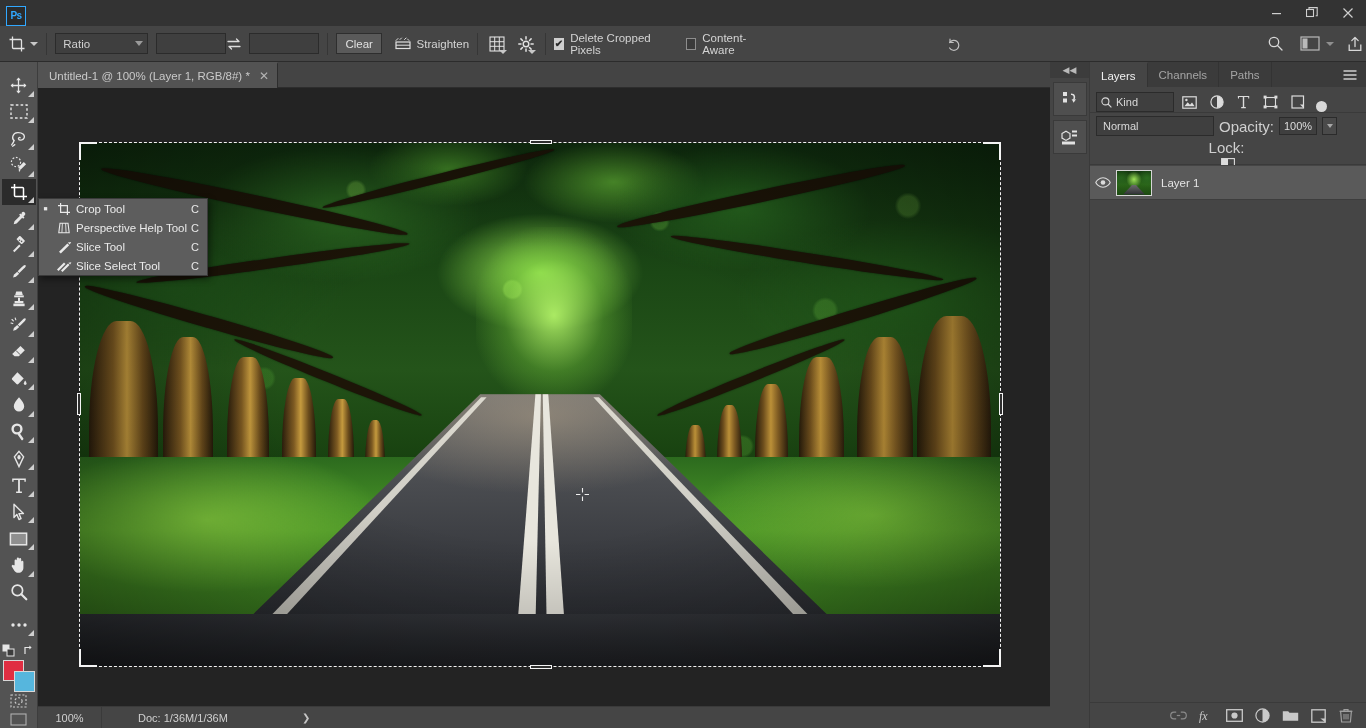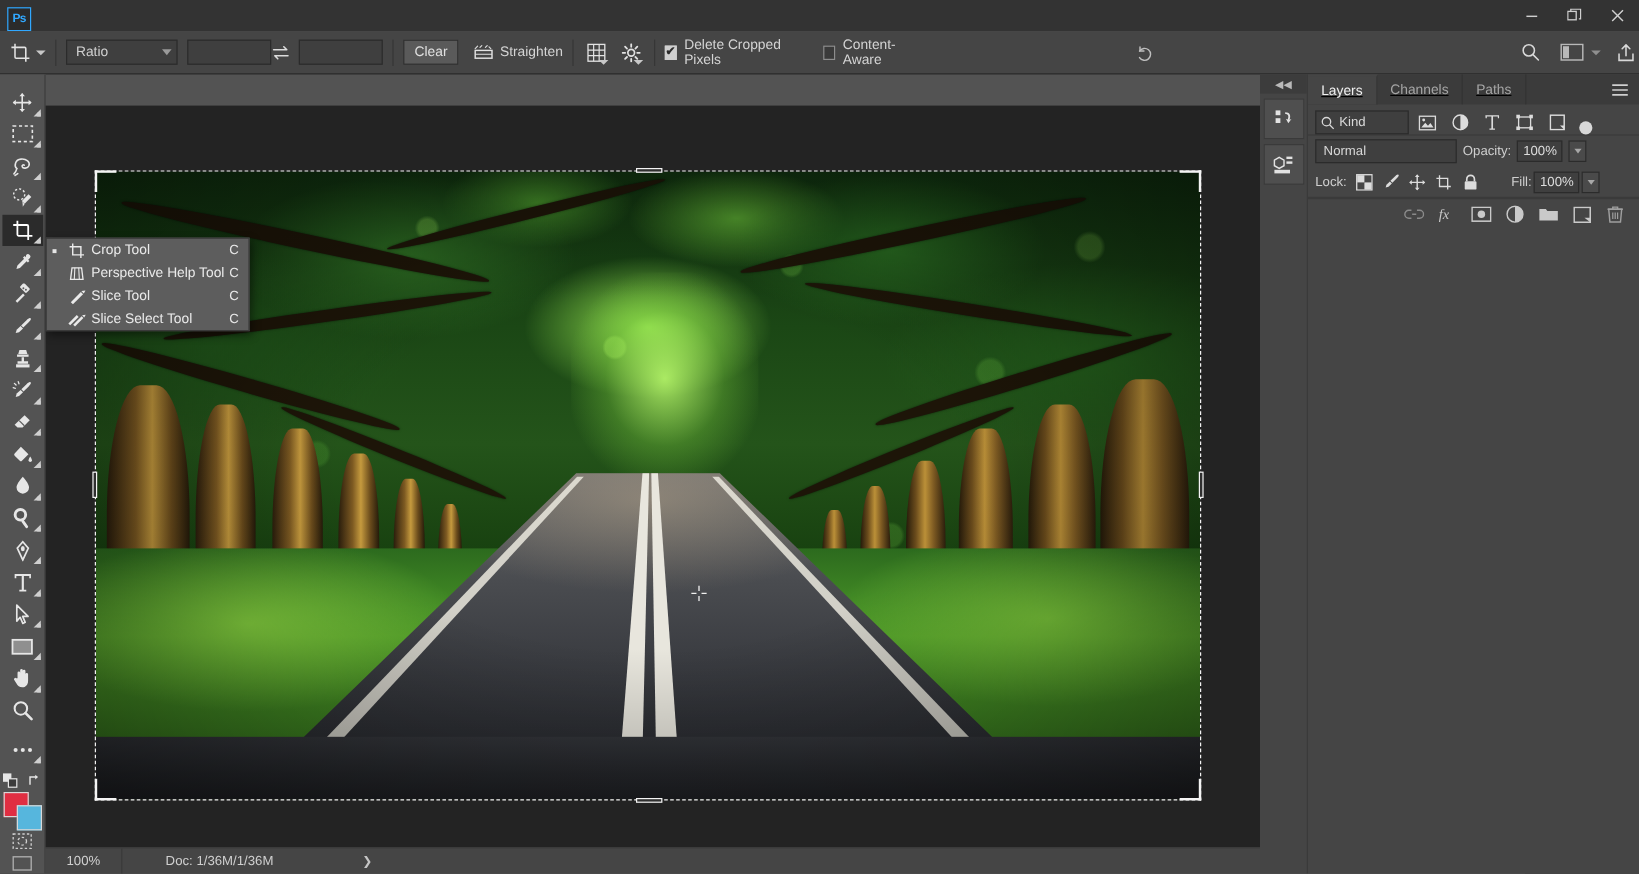--- a/index.html
+++ b/index.html
@@ -270,21 +270,21 @@
     border: 1px solid #3a3a3a; display: flex; align-items: center; justify-content: center;
     color: #e2e2e2;
   }
 
   
   .layerspanel {
     position: absolute; left: 1090px; top: 62px; width: 276px; height: 666px;
     background: #454545; display: flex; flex-direction: column;
   }
   .panel-tabs {
-    height: 25px; background: #3b3b3b; display: flex; align-items: stretch; position: relative; text-decoration: underline;
+    height: 25px; background: #3b3b3b; display: flex; align-items: stretch; position: relative;
   }
   .ptab {
     padding: 0 11px; display: flex; align-items: center; color: #a5a5a5; font-size: 11.5px;
     border-right: 1px solid #333;
   }
   .ptab.active { background: #454545; color: #f0f0f0; border-top: 2px solid #454545; }
   .panel-menu {
     position: absolute; right: 6px; top: 0; height: 25px; width: 20px;
     display: flex; align-items: center; justify-content: center; color: #cfcfcf;
   }
@@ -303,32 +303,33 @@
   .toggle-knob {
     width: 11px; height: 11px; border-radius: 50%; background: #d8d8d8; margin-left: 3px;
   }
   .blend-row {
     height: 26px; display: flex; align-items: center; padding: 0 6px; gap: 5px;
   }
   .blend-select {
     width: 118px; height: 20px; background: #3f3f3f; border: 1px solid #2b2b2b;
     display: flex; align-items: center; padding: 0 3px 0 6px; color: #d8d8d8; font-size: 11px;
   }
-  .lbl { color: #cfcfcf; font-size: 11px; }
+  .lbl { color: #cfcfcf; font-size: 15px; }
   .numfield {
     width: 38px; height: 18px; background: #3f3f3f; border: 1px solid #2b2b2b;
     color: #dcdcdc; font-size: 11px; text-align: center; line-height: 16px;
   }
   .spin {
     width: 15px; height: 18px; background: #4a4a4a; border: 1px solid #2b2b2b;
     display: flex; align-items: center; justify-content: center;
   }
   .lock-row {
     height: 26px; display: flex; align-items: center; padding: 0 6px; gap: 2px;
     border-bottom: 1px solid #3a3a3a;
+    flex-direction: column;
   }
   .lock-ico {
     width: 20px; height: 20px; display: flex; align-items: center; justify-content: center;
     color: #dcdcdc;
   }
   .layerlist { flex: 1; background: #454545; padding-top: 1px; }
   .layer-row {
     height: 34px; display: flex; align-items: center; background: #5a5a5a;
     border-bottom: 1px solid #3d3d3d;
   }
@@ -694,20 +695,26 @@
         <ellipse cx="8.5" cy="7" rx="3.6" ry="3.2" fill="none" stroke="#cfcfcf" stroke-width="1.1" stroke-dasharray="2 1.8"></ellipse>
       </svg>
     </div>
     <div class="minicolor">
       <svg width="17" height="13" viewBox="0 0 17 13">
         <rect x="1" y="1" width="15" height="11" fill="none" stroke="#b0b0b0" stroke-width="1.1"></rect>
       </svg>
     </div>
   </div>
 
+  <div class="tabstrip">
+    <div class="doctab">
+      <span>Untitled-1 @ 100% (Layer 1, RGB/8#) *</span>
+      <span class="tabclose">✕</span>
+    </div>
+  </div>
 
   <div class="canvaswrap">
     <div class="image-area">
       <div class="scene">
         <div class="canopy"></div>
         <div class="canopy-tex"></div>
         <div class="glow-center"></div>
 
         <div class="branch" style="left:2%;  top:10%; width:34%; height:2.4%; transform:rotate(12deg);"></div>
         <div class="branch" style="left:6%;  top:22%; width:30%; height:2.0%; transform:rotate(-8deg);"></div>
@@ -933,20 +940,35 @@
           <rect x="1.6" y="6" width="9.8" height="7" rx="1" fill="#dcdcdc"></rect>
         </svg>
       </div>
       <span class="lbl" style="margin-left:22px;">Fill:</span>
       <div class="numfield">100%</div>
       <div class="spin">
         <span style="width:0;height:0;border-left:3.5px solid transparent;border-right:3.5px solid transparent;border-top:4px solid #a8a8a8;"></span>
       </div>
     </div>
 
+    <div class="layerlist">
+      <div class="layer-row">
+        <div class="eye-cell">
+          <svg width="16" height="11" viewBox="0 0 16 11">
+            <path d="M8 0.8C4 0.8 1.3 4 0.8 5.5 1.3 7 4 10.2 8 10.2s6.7-3.2 7.2-4.7C14.7 4 12 0.8 8 0.8z" fill="none" stroke="#dcdcdc" stroke-width="1.1"></path>
+            <circle cx="8" cy="5.5" r="2.3" fill="#dcdcdc"></circle>
+          </svg>
+        </div>
+        <div class="lthumb">
+          <div class="mini-canopy"></div>
+          <div class="mini-road"></div>
+        </div>
+        <div class="lname">Layer 1</div>
+      </div>
+    </div>
 
     <div class="panel-footer">
       <div class="foot-ico dim">
         <svg width="17" height="11" viewBox="0 0 17 11">
           <path d="M6.8 5.5H10.2" stroke="#8a8a8a" stroke-width="1.2"></path>
           <path d="M6.2 2.2H4a3.3 3.3 0 0 0 0 6.6h2.2M10.8 2.2H13a3.3 3.3 0 0 1 0 6.6h-2.2" fill="none" stroke="#8a8a8a" stroke-width="1.2"></path>
         </svg>
       </div>
       <div class="foot-ico">
         <svg width="16" height="15" viewBox="0 0 16 15">

